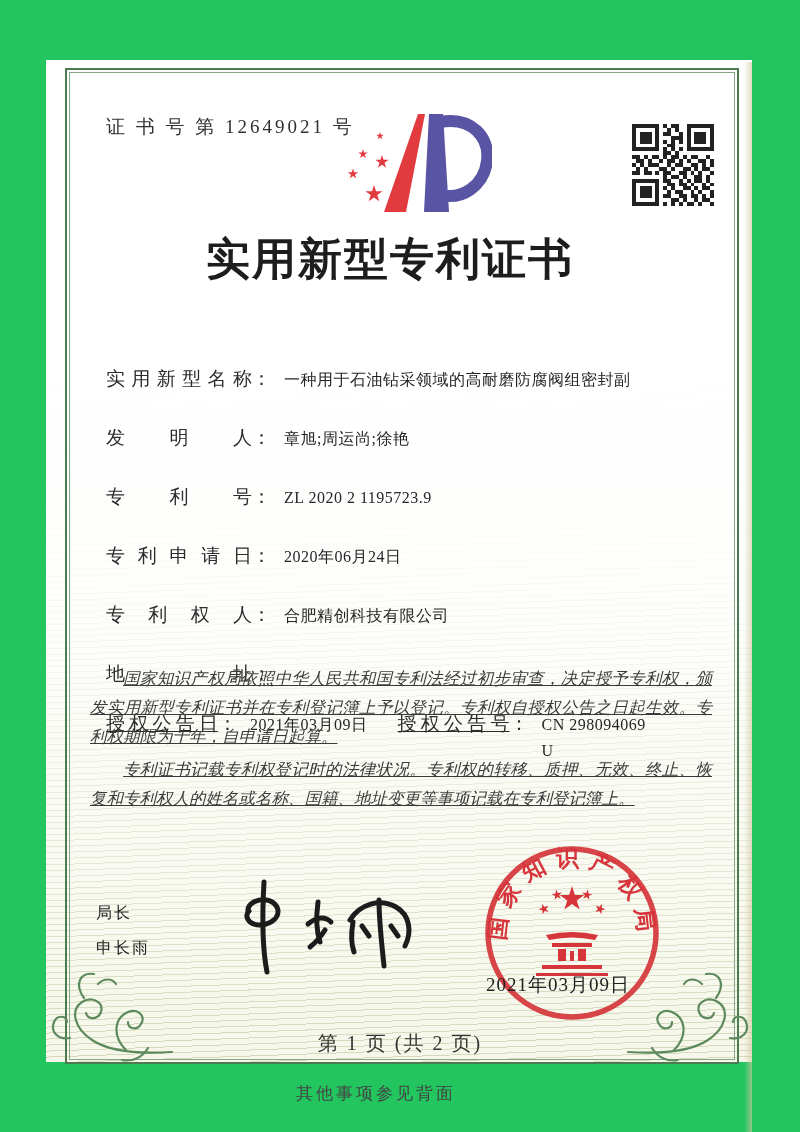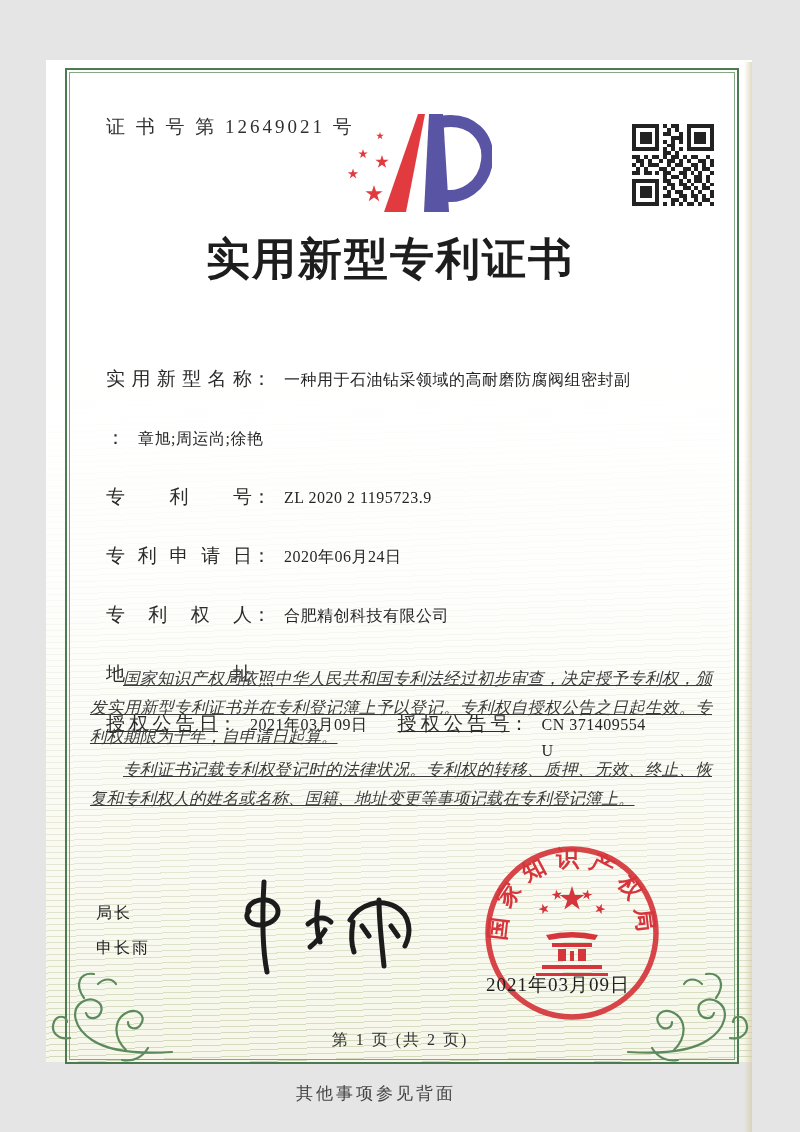--- a/index.html
+++ b/index.html
@@ -1,17 +1,17 @@
 <!DOCTYPE html>
 <html lang="zh"><head>
 <meta charset="utf-8">
 <style>
   html,body{margin:0;padding:0;background:#fff;}
   .page{
-    position:relative; width:800px; height:1132px; background:#e5e5e5;
+    position:relative; width:800px; height:1132px; background:#22c55e;
     font-family:"Liberation Serif","DejaVu Serif",serif; color:#2b2b2b; overflow:hidden;
   }
   
   .pattern{
     position:absolute; left:46px; top:60px; width:706px; height:1002px;
     background-color:#f6f7e9;
     background-image:
       linear-gradient(180deg,#ffffff 0%,#ffffff 30%,rgba(255,255,255,.88) 52%,rgba(255,255,255,.55) 72%,rgba(255,255,255,.18) 92%,rgba(255,255,255,.05) 100%),
       repeating-linear-gradient(178deg, rgba(173,184,134,.50) 0 1px, rgba(0,0,0,0) 1px 6px);
   }
@@ -37,21 +37,21 @@
   .val{ font-size:16px; line-height:26px; letter-spacing:.5px; width:396px; color:#262626;}
   .grant-row{ display:flex; align-items:baseline;}
   .grant-g1{ width:292px; display:flex; align-items:baseline;}
   .grant-g2{ display:flex; align-items:baseline;justify-content:center;}
   .grant-row .val{ width:auto;}
   .paragraphs{ left:86px; top:660px; width:630px; font-size:16.5px; line-height:29px;
                color:#3a3a3a; text-align:justify; font-style:italic;}
   .paragraphs p{ margin:4px; text-indent:2em;text-decoration:underline;}
   .signer{ left:96px; top:903px; font-size:16px; color:#222; font-style:normal;}
   .signer div{ margin-bottom:14px; letter-spacing:2px;}
-  .page-info{ left:0; top:1030px; width:800px; text-align:center; font-size:16px;
+  .page-info{ left:0; top:1030px; width:800px; text-align:center; font-size:20px;
               letter-spacing:2px; color:#333;}
   .back-note{ left:0; top:1082px; width:684px; text-align:center; font-size:17px;
               letter-spacing:3px; color:#444; margin-left:34px;}
   .seal-date{ left:486px; top:972px; width:170px; font-size:19px; letter-spacing:1px; color:#1f1f1f;}
   svg{display:block;}
 </style>
 </head>
 <body>
 
 <div class="page">
@@ -334,20 +334,21 @@
 
   <div class="abs title">实用新型专利证书</div>
 
   <div id="fields" class="abs fields">
       <div class="row">
         <span class="lab">实用新型名称</span>
         <span class="colon">：</span>
         <span class="val">一种用于石油钻采领域的高耐磨防腐阀组密封副</span>
       </div>
       <div class="row">
+        <span class="lab">发明人</span>
         <span class="colon">：</span>
         <span class="val">章旭;周运尚;徐艳</span>
       </div>
       <div class="row">
         <span class="lab">专利号</span>
         <span class="colon">：</span>
         <span class="val">ZL 2020 2 1195723.9</span>
       </div>
       <div class="row">
         <span class="lab">专利申请日</span>
@@ -365,21 +366,21 @@
       </div>
       <div class="grant-row">
         <span class="grant-g1">
           <span class="lab lab5">授权公告日</span>
           <span class="colon">：</span>
           <span class="val">2021年03月09日</span>
         </span>
         <span class="grant-g2">
           <span class="lab lab5">授权公告号</span>
           <span class="colon">：</span>
-          <span class="val">CN 371409554 U</span>
+          <span class="val">CN 298094069 U</span>
         </span>
       </div>
     </div>
 
   <div class="paragraphs abs">
     <p>国家知识产权局依照中华人民共和国专利法经过初步审查，决定授予专利权，颁发实用新型专利证书并在专利登记簿上予以登记。专利权自授权公告之日起生效。专利权期限为十年，自申请日起算。</p>
     <p>专利证书记载专利权登记时的法律状况。专利权的转移、质押、无效、终止、恢复和专利权人的姓名或名称、国籍、地址变更等事项记载在专利登记簿上。</p>
   </div>
 
   <div class="abs signer">

